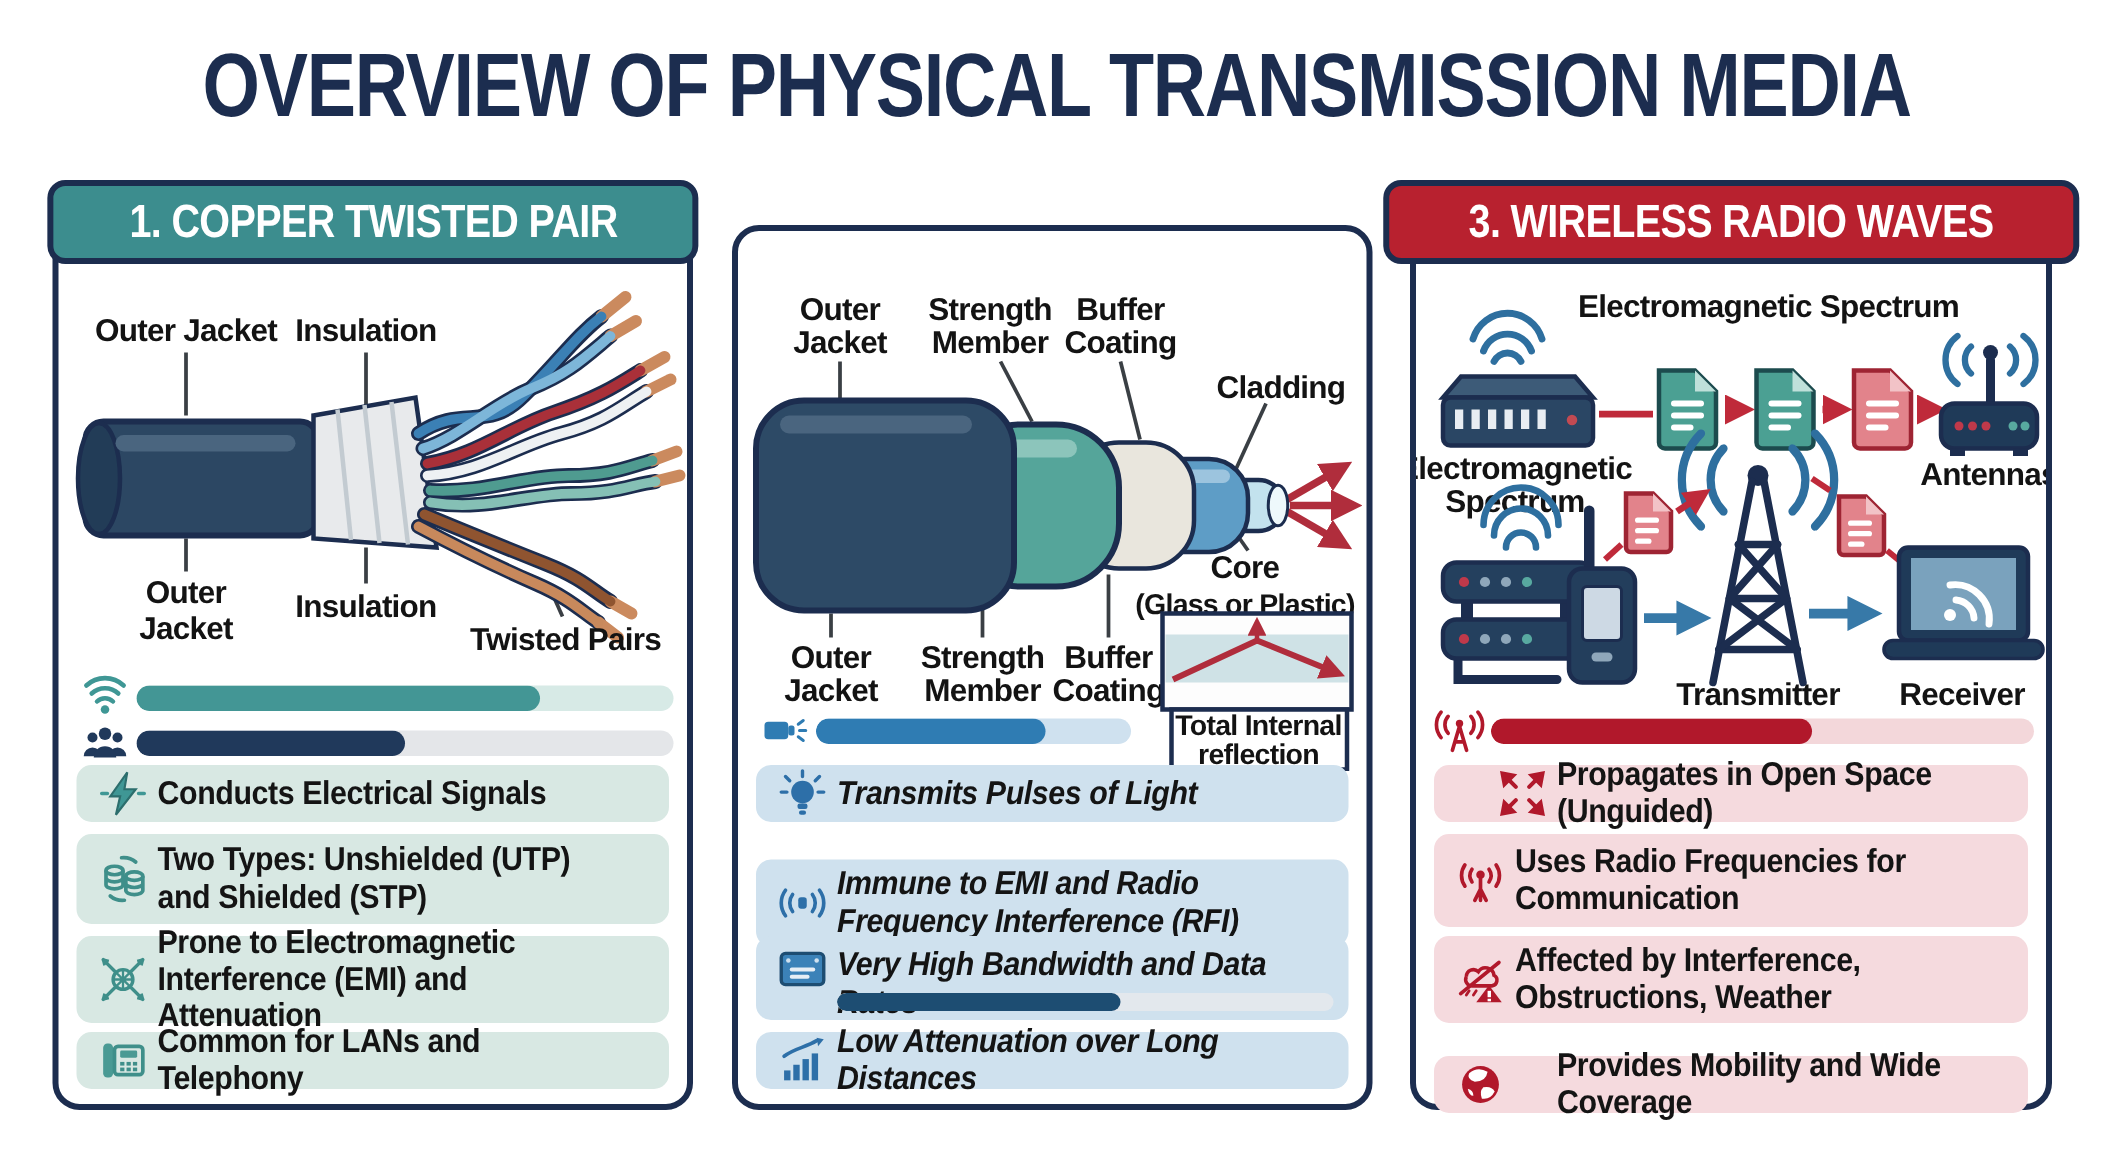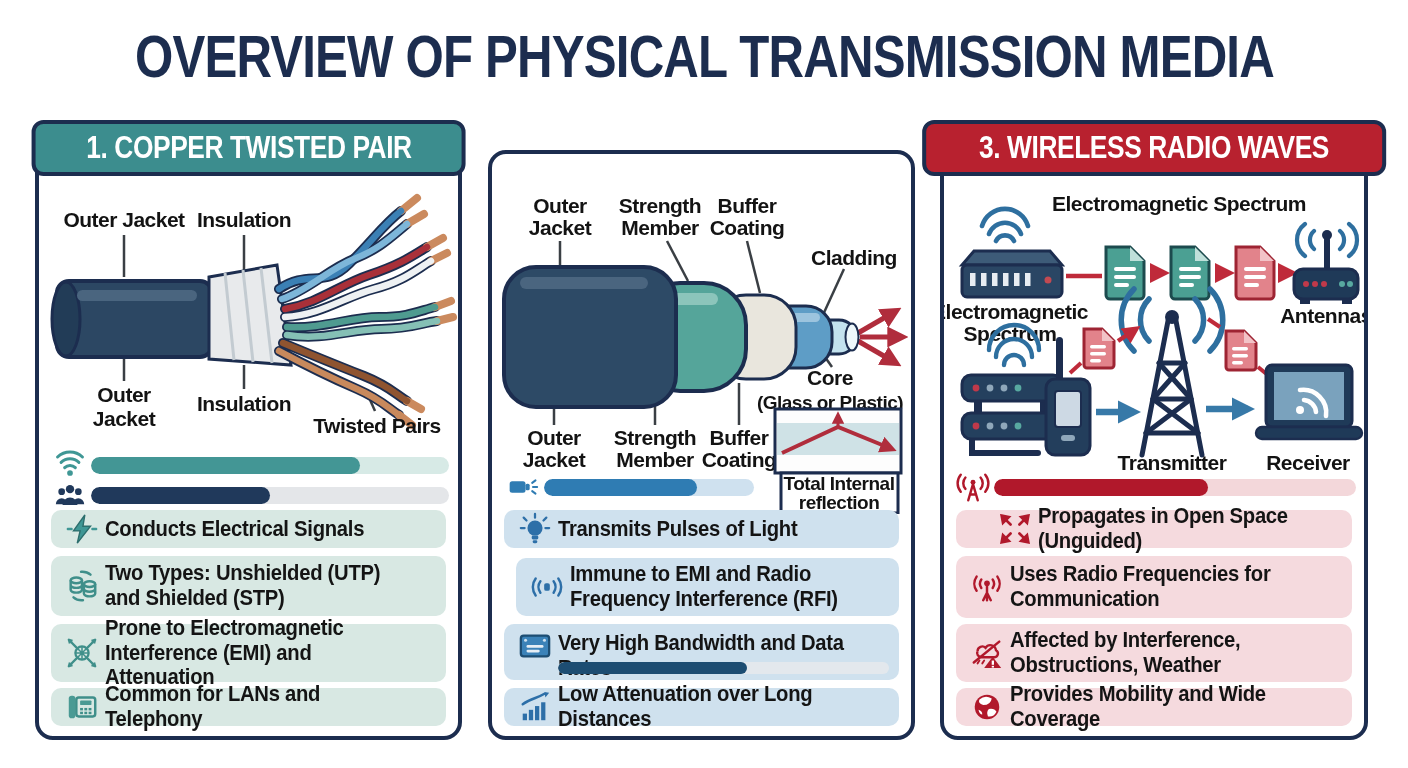--- a/index.html
+++ b/index.html
@@ -35,21 +35,21 @@
   .t-teal{background:var(--teal-bar-track);} .t-teal .fill{background:var(--teal-bar);}
   .t-navy{background:var(--navy-bar-track);} .t-navy .fill{background:var(--navy-bar);}
   .t-blue{background:var(--blue-bar-track);} .t-blue .fill{background:var(--blue-bar);}
   .t-red{background:var(--red-bar-track);}  .t-red .fill{background:var(--red-bar);}
   .t-deep{background:var(--deepblue-bar-track);} .t-deep .fill{background:var(--deepblue-bar);}
 
   
   .item{position:absolute;left:12px;right:12px;border-radius:10px;display:flex;align-items:center;
         padding:0 8px 0 8px;box-sizing:border-box;}
   .item.p1{background:var(--panel1-item-bg);}
-  .item.p2{background:var(--panel2-item-bg);}
+  .item.p2{background:var(--panel2-item-bg);font-style:italic;}
   .item.p3{background:var(--panel3-item-bg);}
   .iicon{width:46px;height:40px;display:flex;align-items:center;justify-content:center;flex-shrink:0;}
   .itext{font-size:22px;font-weight:bold;line-height:1.12;color:#141414;}
   .itext .cond{display:inline-block;transform:scaleX(.92);transform-origin:left center;letter-spacing:-.3px;}
   .item .minibar{position:absolute;left:54px;right:10px;bottom:6px;height:12px;border-radius:6px;overflow:hidden;}
   .item .minibar .fill{height:100%;border-radius:6px;}
 </style>
 </head>
 <body>
 
@@ -278,21 +278,21 @@
       <span class="iicon">
         <svg width="34" height="34" viewBox="0 0 36 36">
           <path d="M18 2 v4 M6 6 l3 3 M30 6 l-3 3 M3 17 h4 M29 17 h4" stroke="#2d6fa8" stroke-width="2.4" stroke-linecap="round"></path>
           <circle cx="18" cy="17" r="8" fill="#2d6fa8"></circle>
           <rect x="14.5" y="25" width="7" height="4" rx="1.5" fill="#2d6fa8"></rect>
           <rect x="15.5" y="30" width="5" height="3" rx="1.5" fill="#2d6fa8"></rect>
         </svg>
       </span>
       <span class="itext"><span class="cond">Transmits Pulses of Light</span></span>
     </div>
-    <div class="item p2" style="top:404px;height:58px;margin-left:12px;">
+    <div class="item p2" style="top:419px;height:58px;">
       <span class="iicon">
         <svg width="36" height="34" viewBox="0 0 36 36" fill="none" stroke="#2d6fa8" stroke-width="2.6" stroke-linecap="round">
           <rect x="15" y="14" width="6" height="8" rx="2" fill="#2d6fa8" stroke="none"></rect>
           <path d="M11 12 a10 10 0 0 0 0 12 M6 9 a15 15 0 0 0 0 18"></path>
           <path d="M25 12 a10 10 0 0 1 0 12 M30 9 a15 15 0 0 1 0 18"></path>
         </svg>
       </span>
       <span class="itext"><span class="cond" style="max-width:300px">Immune to EMI and Radio Frequency Interference (RFI)</span></span>
     </div>
     <div class="item p2" style="top:470px;height:56px;align-items:flex-start;">
@@ -514,21 +514,21 @@
           <path d="M8 16 a5 5 0 0 1 8.5 -3.5 a6 6 0 0 1 11 2.5 a4 4 0 0 1 -1.5 7.5 h-14 a4.5 4.5 0 0 1 -4 -6.5" fill="none" stroke="#b1182b" stroke-width="2.5"></path>
           <path d="M10 26 l-2 3 M15 26 l-2 3" stroke="#b1182b" stroke-width="2" stroke-linecap="round"></path>
           <line x1="4" y1="28" x2="31" y2="6" stroke="#b1182b" stroke-width="2.6" stroke-linecap="round"></line>
           <polygon points="24,22 33,34 15,34" fill="#b1182b"></polygon>
           <rect x="23" y="26" width="2.4" height="4.5" fill="#fff"></rect>
             <rect x="23" y="31.6" width="2.4" height="1.8" fill="#fff"></rect>
         </svg>
       </span>
       <span class="itext"><span class="cond">Affected by Interference, Obstructions, Weather</span></span>
     </div>
-    <div class="item p3" style="top:534px;height:38px;">
+    <div class="item p3" style="top:550px;height:38px;gap:28px;">
       <span class="iicon">
         <svg width="34" height="34" viewBox="0 0 36 36">
           <circle cx="18" cy="18" r="13" fill="#b1182b"></circle>
           <path d="M10 10 q6 -5 13 -1 q-1 7 -9 7 q-6 -2 -4 -6 z" fill="#fff"></path>
           <path d="M20 20 q6 -1 8 3 q-3 6 -9 5 q-2 -5 1 -8 z" fill="#fff"></path>
           <path d="M9 21 q4 1 4 5 q-3 0 -4 -5 z" fill="#fff"></path>
         </svg>
       </span>
       <span class="itext"><span class="cond">Provides Mobility and Wide Coverage</span></span>
     </div>

